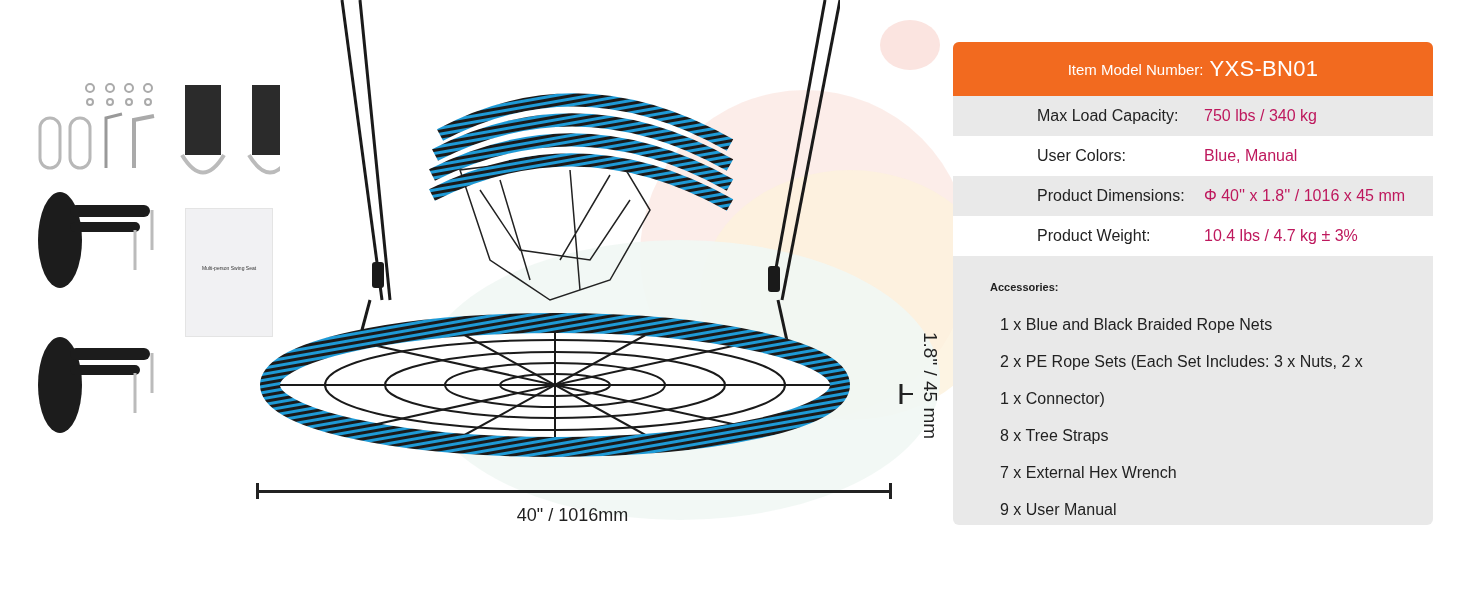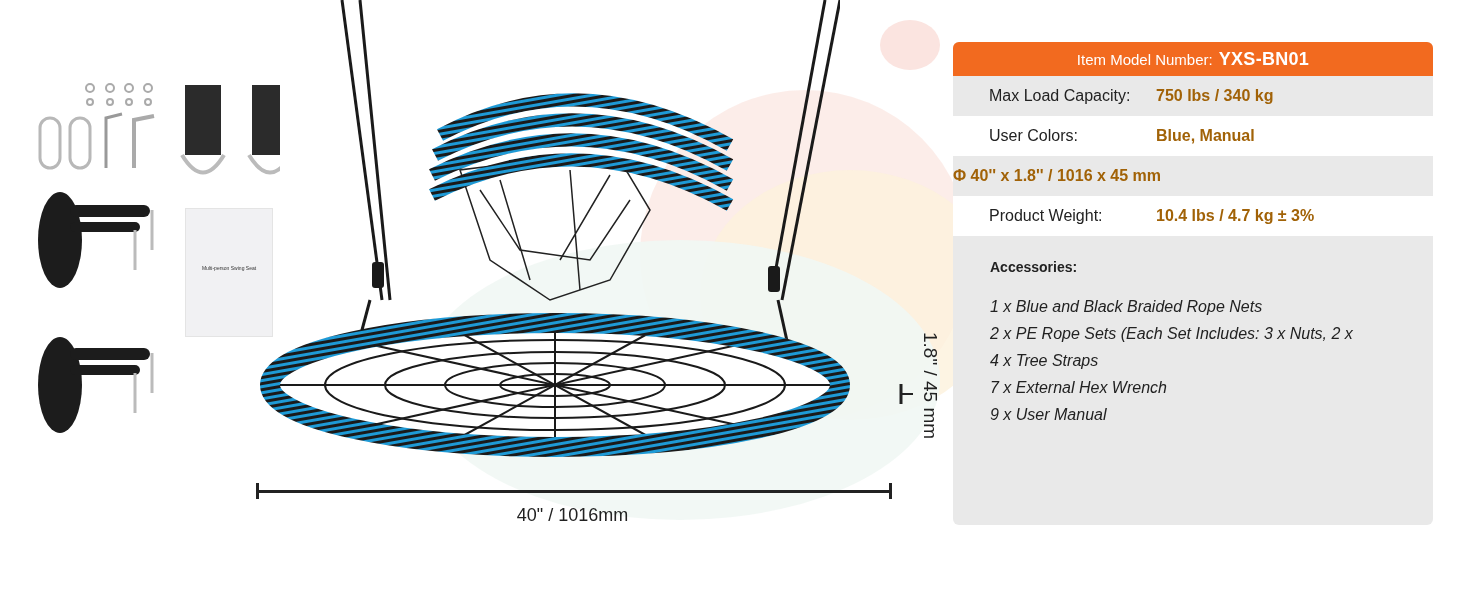--- a/index.html
+++ b/index.html
@@ -1,31 +1,31 @@
 <!DOCTYPE html>
 <html><head>
 <meta charset="utf-8">
 <style>
   html,body{margin:0;padding:0;background:#ffffff;}
   body{width:1464px;height:600px;position:relative;overflow:hidden;font-family:"Liberation Sans",sans-serif;color:#222;}
   .bg-blob{position:absolute;border-radius:50%;}
   .stage{position:absolute;left:0;top:0;width:1464px;height:600px;}
   
   .card{position:absolute;left:953px;top:42px;width:480px;height:483px;background:#e9e9e9;border-radius:6px;overflow:hidden;}
-  .card-head{height:34px;background:#f26a1f;color:#fff;display:flex;align-items:center;justify-content:center;gap:6px;}
+  .card-head{height:54px;background:#f26a1f;color:#fff;display:flex;align-items:center;justify-content:center;gap:6px;}
   .card-head .lbl{font-size:15px;}
-  .card-head .val{font-size:18px;font-weight:bold;letter-spacing:.3px;}
-  .row{height:40px;display:flex;align-items:center;font-size:16px;}
+  .card-head .val{font-size:22px;font-weight:normal;letter-spacing:.3px;}
+  .row{height:40px;display:flex;align-items:center;font-size:16px;padding-left:48px;}
   .row.alt{background:#ffffff;}
   .row .k{width:167px;padding-left:36px;box-sizing:content-box;color:#222;}
-  .row .v{font-weight:bold;color:#a16207;}
+  .row .v{font-weight:normal;color:#be185d;}
   .acc{padding:18px 0 0 37px;font-size:16px;line-height:27px;color:#222;}
-  .acc .title{font-weight:bold;font-size:14px;margin-bottom:12px;}
+  .acc .title{font-weight:bold;font-size:11px;margin-bottom:4px;}
   .acc ul{list-style:none;margin:0;padding:0;}
-  .acc li{margin:0;padding:0;font-style:italic;}
+  .acc li{margin:10px;padding:0;}
   
   .dim-line{position:absolute;left:257px;top:490px;width:634px;height:3px;background:#222;}
   .dim-tick{position:absolute;width:3px;height:16px;background:#222;top:483px;}
   .dim-label{position:absolute;left:0;top:505px;width:1145px;text-align:center;font-size:18px;color:#222;}
   .vdim{position:absolute;left:905px;top:332px;transform-origin:left top;transform:rotate(90deg) translate(0,-36px);font-size:19px;color:#222;white-space:nowrap;}
   .hmark{position:absolute;left:897px;top:382px;width:18px;height:24px;}
   .manual{position:absolute;left:185px;top:208px;width:86px;height:127px;background:#f1f1f3;border:1px solid #e4e4e4;}
   .manual span{position:absolute;left:0;right:0;top:56px;font-size:5px;text-align:center;color:#333;}
 </style>
 </head>
@@ -158,30 +158,32 @@
     </div>
     <div class="row">
       <span class="k">Max Load Capacity:</span>
       <span class="v">750 lbs / 340 kg</span>
     </div>
     <div class="row alt">
       <span class="k">User Colors:</span>
       <span class="v">Blue, Manual</span>
     </div>
     <div class="row">
+      <span class="k">Product Dimensions:</span>
       <span class="v">Φ 40'' x 1.8'' / 1016 x 45 mm</span>
     </div>
     <div class="row alt">
       <span class="k">Product Weight:</span>
       <span class="v">10.4 lbs / 4.7 kg ± 3%</span>
     </div>
     <div class="acc">
       <div class="title">Accessories:</div>
       <ul>
         <li>1 x Blue and Black Braided Rope Nets</li>
         <li>2 x PE Rope Sets (Each Set Includes: 3 x Nuts, 2 x</li>
-        <li>4 x Tree Straps</li>
+        <li>1 x Connector)</li>
+        <li>8 x Tree Straps</li>
         <li>7 x External Hex Wrench</li>
         <li>9 x User Manual</li>
       </ul>
     </div>
   </div>
 </div>
 
 </body></html>

